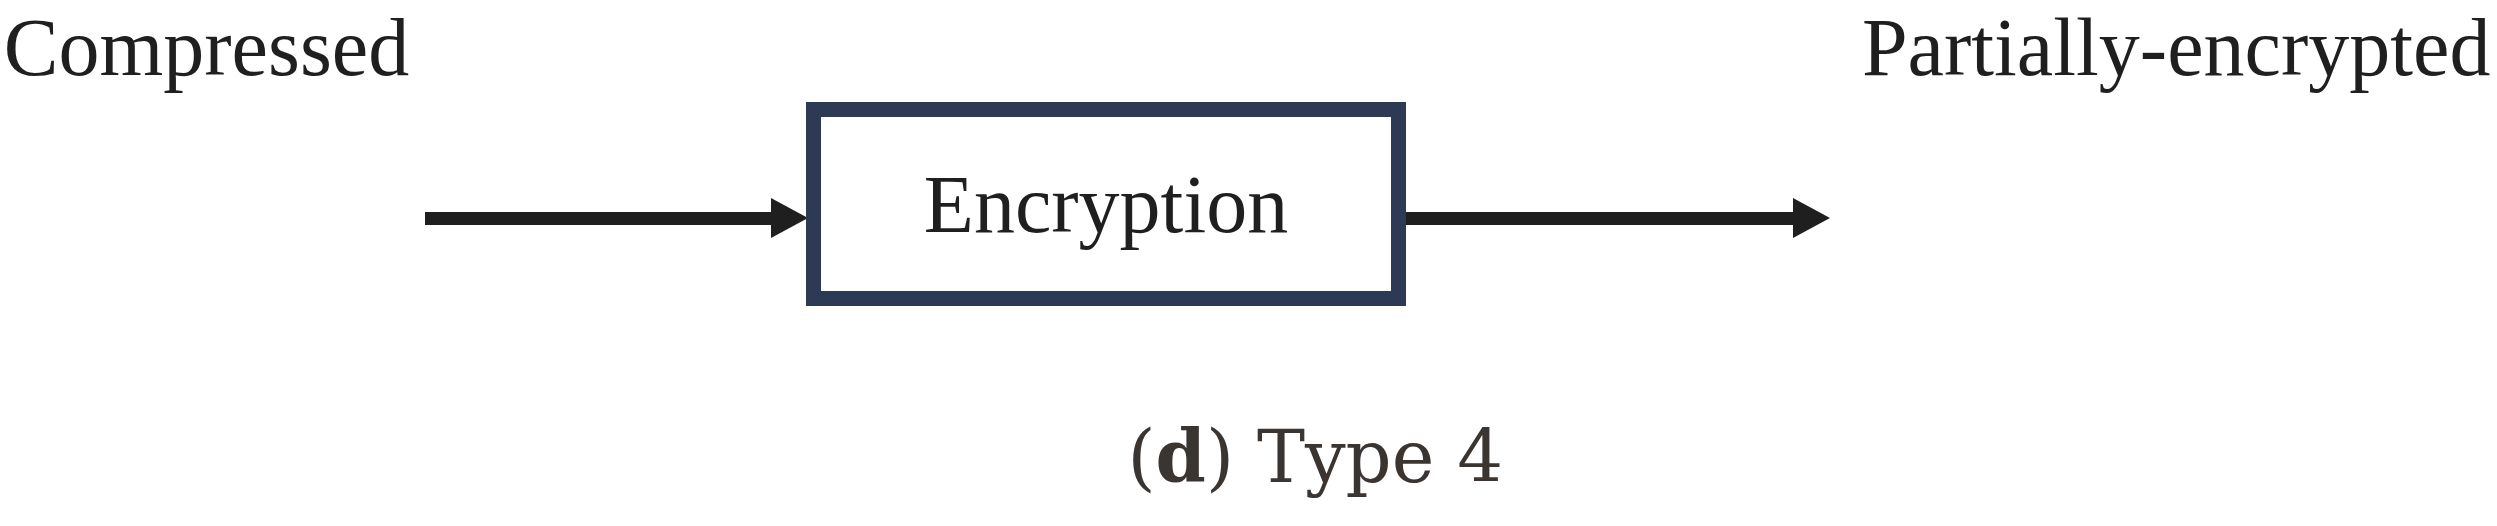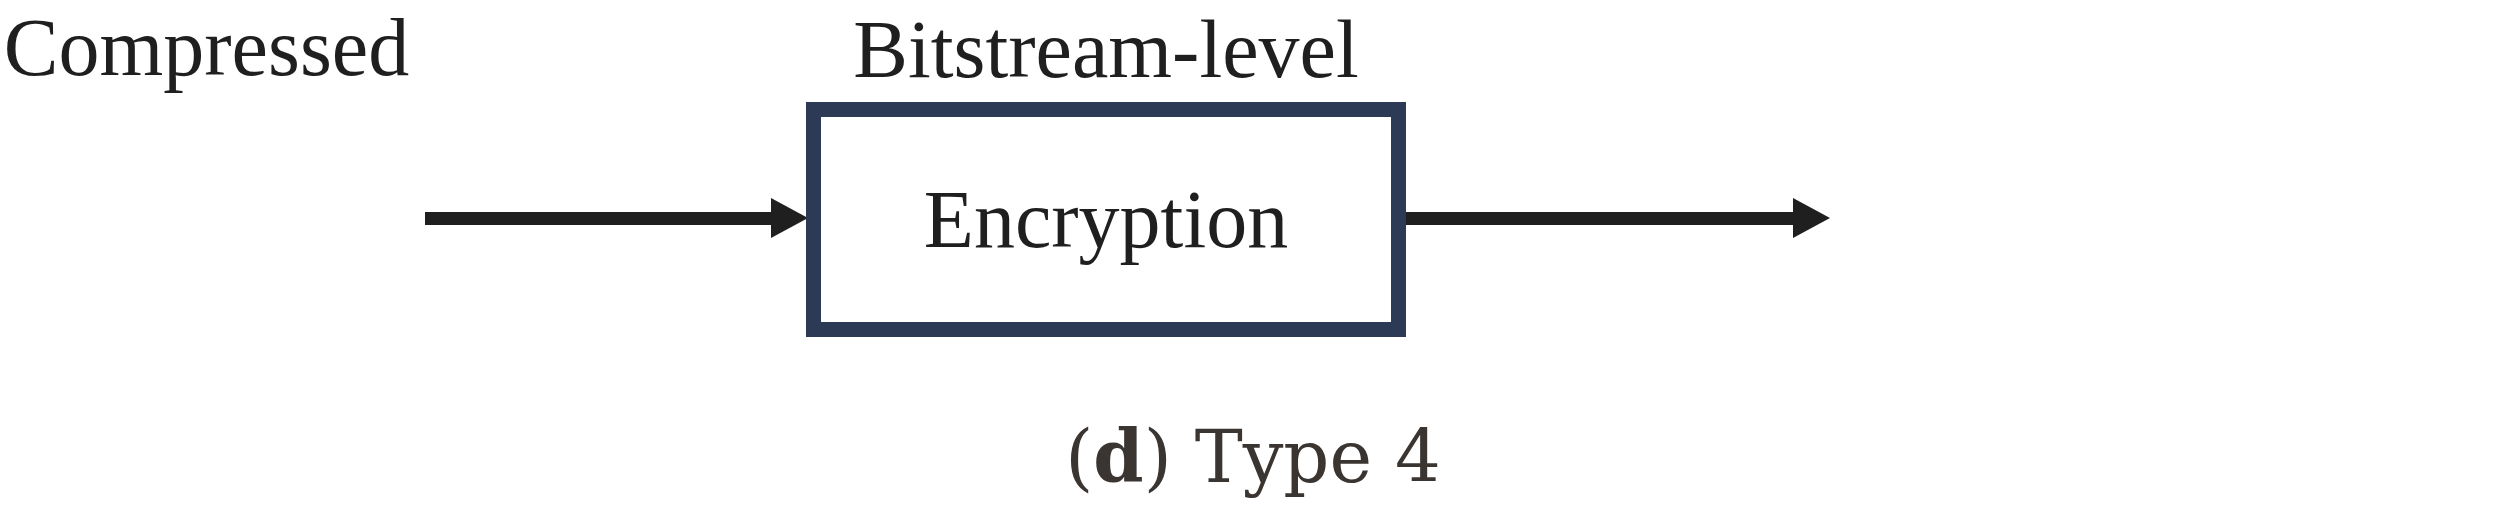--- a/index.html
+++ b/index.html
@@ -53,63 +53,63 @@
     left: 806px; top: 2px; width: 600px;
     text-align: center;
     color: var(--text-color);
     font-size: 82px;
     line-height: 95px;
     white-space: nowrap;
   }
   .process-box {
     position: absolute;
     left: 806px; top: 102px;
-    width: 600px; height: 235px;
+    width: 600px; height: 204px;
     box-sizing: border-box;
     border: 15px solid var(--box-border-color);
     background: var(--box-fill);
     display: flex;
     align-items: center;
     justify-content: center;
     color: var(--text-color);
     font-size: 82px;
     line-height: 95px;
     white-space: nowrap;
   }
   .caption {
     position: absolute;
     left: 1003px; top: 412px; width: 500px;
-    text-align: center;
+    text-align: right;
     font-family: "DejaVu Serif", serif;
     color: var(--caption-color);
     font-size: 72px;
     line-height: 90px;
     white-space: nowrap;
   }
   .caption .bold { font-weight: bold; }
 </style>
 </head>
 <body>
 
 <div class="figure">
 
   <div class="io-label input">
     <div>Compressed</div>
   </div>
 
   <div class="arrow-shaft a1"></div>
   <div class="arrow-head a1h"></div>
 
-  <div class="box-title">Bitstream-level</div>
 
   <div class="process-box">
     <span>Encryption</span>
   </div>
 
   <div class="arrow-shaft a2"></div>
   <div class="arrow-head a2h"></div>
 
   <div class="io-label output">
+    <div>Partially-encrypted</div>
   </div>
 
   <div class="caption"><span>(</span><span class="bold">d</span><span>)</span><span> Type 4</span></div>
 
 </div>
 
 </body></html>

